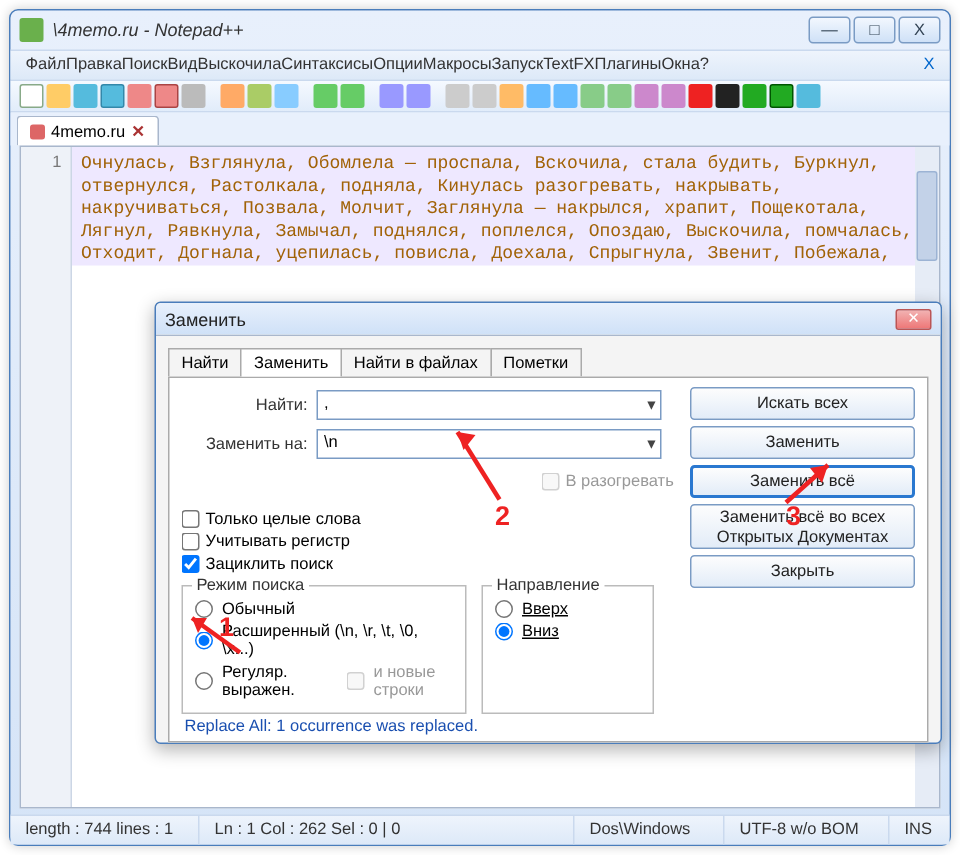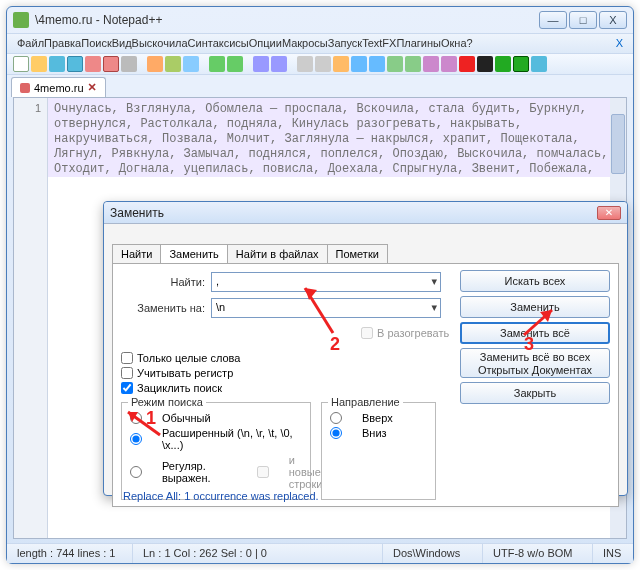--- a/index.html
+++ b/index.html
@@ -1,60 +1,60 @@
 <!DOCTYPE html>
 <html><head>
 <meta charset="utf-8">
 <style>
 * { box-sizing: border-box; margin: 0; padding: 0; font-family: Tahoma, sans-serif; font-size: 11px; }
 body { background: #fff; width: 640px; height: 570px; position: relative; overflow: hidden; }
 .window { position: absolute; left: 6px; top: 6px; width: 628px; height: 558px; border: 1px solid #4a7dbb; border-radius: 6px; background: linear-gradient(#e8f0fc, #d5e4f7); box-shadow: 0 0 8px rgba(0,0,0,0.2); }
 .titlebar { height: 26px; display: flex; align-items: center; padding: 0 6px; }
 .titlebar .icon { width: 16px; height: 16px; background: #6ab04c; border-radius: 2px; margin-right: 6px; }
-.titlebar .title { flex: 1; color: #333; font-size: 12px; }
+.titlebar .title { flex: 1; color: #333; font-size: 12px; font-style: italic; }
 .titlebar .wbtns { display: flex; gap: 2px; }
 .titlebar .wbtn { width: 28px; height: 18px; border: 1px solid #7a9bc4; border-radius: 3px; background: linear-gradient(#f2f7fe,#cfe1f7); text-align: center; line-height: 16px; color: #345; }
 .menubar { height: 20px; background: linear-gradient(#eef4fc,#dde9f8); display: flex; padding: 3px 10px; color: #333; border-top: 1px solid #cad9ee; }
 .menubar span { cursor: default; }
 .toolbar { height: 22px; background: linear-gradient(#f5f9ff,#e1ecfa); display: flex; gap: 2px; padding: 2px 6px; border-top: 1px solid #cad9ee; border-bottom: 1px solid #cad9ee; }
 .toolbar .tb { width: 16px; height: 16px; border-radius: 2px; }
 .tabbar { height: 22px; background: #e8f0fc; padding: 2px 4px 0 4px; display: flex; }
 .filetab { background: #fff; border: 1px solid #a9b7cc; border-bottom: none; padding: 2px 8px; display: flex; align-items: center; gap: 4px; border-radius: 3px 3px 0 0; }
 .filetab .dot { width: 10px; height: 10px; background: #d66; border-radius: 2px; }
 .filetab .x { color: #a33; font-weight: bold; }
 .editor { background: #fff; margin: 0 6px; height: 442px; border: 1px solid #a9b7cc; position: relative; overflow: hidden; }
 .gutter { position: absolute; left: 0; top: 0; width: 34px; height: 100%; background: #eef2f8; border-right: 1px solid #ccd6e5; text-align: right; padding: 4px 6px 0 0; color: #777; }
-.textbody { padding: 4px 8px 0 40px; line-height: 15px; color: #737373; font-family: "Courier New", monospace; font-size: 12px; word-break: break-word; background: #eee8ff; }
+.textbody { padding: 4px 8px 0 40px; line-height: 15px; color: #a16207; font-family: "Courier New", monospace; font-size: 12px; word-break: break-word; background: #eee8ff; }
 .editor .scrollv { position: absolute; right: 0; top: 0; width: 16px; height: 100%; background: #e6ecf6; }
 .editor .scrollv .thumb { width: 14px; height: 60px; margin: 16px auto 0; background: #c3d2e8; border: 1px solid #9cb3d4; border-radius: 2px; }
 .dialog { position: absolute; left: 103px; top: 201px; width: 525px; height: 295px; border: 1px solid #4a7dbb; border-radius: 4px; background: #f4f4f4; box-shadow: 0 4px 12px rgba(0,0,0,0.3); }
 .dialog .dtitle { height: 22px; background: linear-gradient(#e8f0fc,#cfe1f7); display: flex; align-items: center; padding: 0 6px; border-bottom: 1px solid #a9b7cc; border-radius: 4px 4px 0 0; }
 .dialog .dtitle .t { flex: 1; font-size: 12px; color: #222; }
 .dialog .dtitle .x { width: 24px; height: 14px; background: linear-gradient(#f2b2b2,#e77); border: 1px solid #b55; border-radius: 2px; color: #fff; text-align: center; line-height: 12px; font-size: 10px; }
-.dialog .tabs { display: flex; padding: 20px 8px 0 8px; }
+.dialog .tabs { display: flex; padding: 8px 8px 0 8px; }
 .dialog .tabs .tab { padding: 3px 8px; border: 1px solid #aaa; border-bottom: none; background: #f4f4f4; margin-right: -1px; }
 .dialog .tabs .tab.active { background: #fff; position: relative; z-index: 2; }
 .dialog .pane { border: 1px solid #aaa; margin: 0 8px 4px 8px; background: #fff; padding: 8px; position: relative; height: 244px; }
 .row { display: flex; align-items: center; margin-bottom: 6px; }
 .row label { width: 84px; text-align: right; margin-right: 6px; color: #333; }
 .row .combo { width: 230px; height: 20px; border: 1px solid #7a9bc4; background: #fff; padding: 2px 18px 2px 4px; position: relative; }
 .row .combo::after { content: "▾"; position: absolute; right: 3px; top: 2px; color: #444; }
 .btncol { position: absolute; right: 8px; top: 6px; width: 150px; display: flex; flex-direction: column; gap: 4px; }
 .btn { height: 22px; border: 1px solid #7a9bc4; background: linear-gradient(#fdfdfd,#e2ecf8); border-radius: 3px; text-align: center; line-height: 20px; color: #222; }
 .btn.hl { border: 2px solid #2a78d0; line-height: 18px; }
 .btn.big { height: 30px; line-height: 13px; padding-top: 2px; }
 .chk { display: flex; align-items: center; gap: 4px; margin: 3px 0; }
 .chk input { width: 12px; height: 12px; }
 .groupbox { border: 1px solid #bbb; padding: 6px 8px 6px 8px; position: relative; }
 .groupbox .legend { position: absolute; top: -7px; left: 6px; background: #fff; padding: 0 3px; color: #333; }
-.radio { display: flex; align-items: center; gap: 20px; margin: 3px 0; }
+.radio { display: flex; align-items: center; gap: 6px; margin: 3px 0; }
 .radio input { width: 12px; height: 12px; }
 .lower { display: flex; gap: 10px; margin-top: 8px; }
 .col1 { width: 190px; }
-.col2 { width: 115px; }
+.col2 { width: 115px; text-decoration: underline; }
 .col3 { width: 160px; }
 .slider { width: 100px; height: 4px; background: #ccc; margin: 8px auto 0; position: relative; }
 .slider::after { content: ""; position: absolute; left: 56px; top: -4px; width: 8px; height: 12px; background: #e2ecf8; border: 1px solid #7a9bc4; }
 .statusmsg { position: absolute; left: 10px; bottom: 4px; color: #1a4fb0; }
 .annot { position: absolute; color: #e22; font-size: 18px; font-weight: bold; pointer-events: none; }
 .arrow { position: absolute; pointer-events: none; }
 .statusbar { position: absolute; bottom: 0; left: 0; right: 0; height: 20px; background: linear-gradient(#eef4fc,#dde9f8); display: flex; border-top: 1px solid #cad9ee; color: #333; }
 .statusbar .cell { padding: 3px 10px; border-right: 1px solid #cad9ee; }
 .disabled { color: #999; }
 </style>

